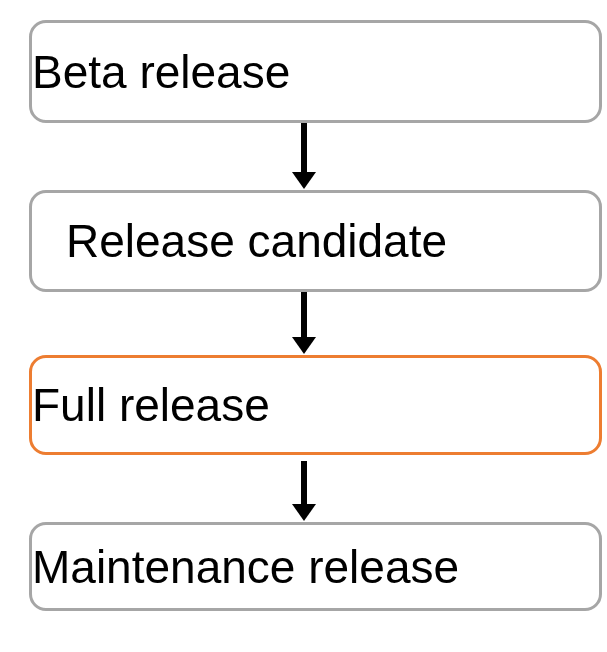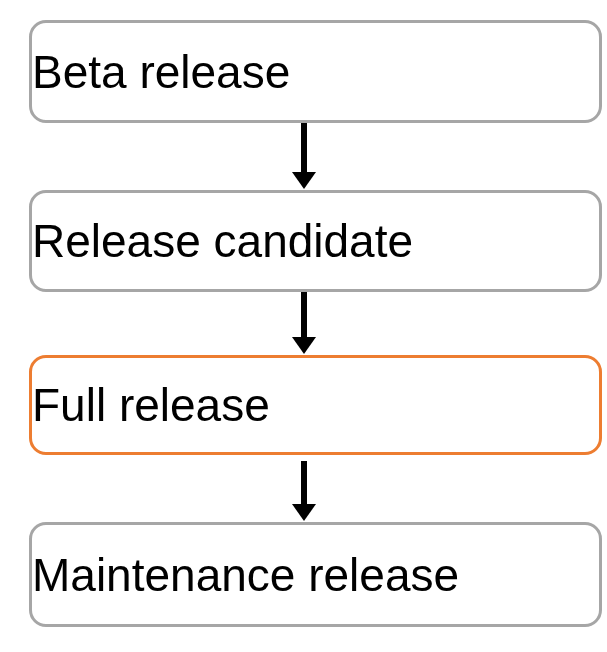--- a/index.html
+++ b/index.html
@@ -31,23 +31,23 @@
   .node .label {
     font-size: 46px;
     color: #000000;
     white-space: nowrap;
     letter-spacing: 0px;
   }
   .node.highlight {
     border-color: #ed7d31;
   }
   .node-1 { top: 20px;  height: 103px; }
-  .node-2 { top: 190px; height: 102px; }
+  .node-2 { top: 190px; height: 102px; padding-left: 34px; }
   .node-3 { top: 355px; height: 100px; }
-  .node-4 { top: 522px; height: 105px; }
+  .node-4 { top: 522px; height: 89px; }
   .arrow {
     position: absolute;
     left: 291px;
     width: 25px;
     display: flex;
     flex-direction: column;
     align-items: center;
   }
   .arrow-1 { top: 123px; height: 66px; }
   .arrow-2 { top: 292px; height: 62px; }

